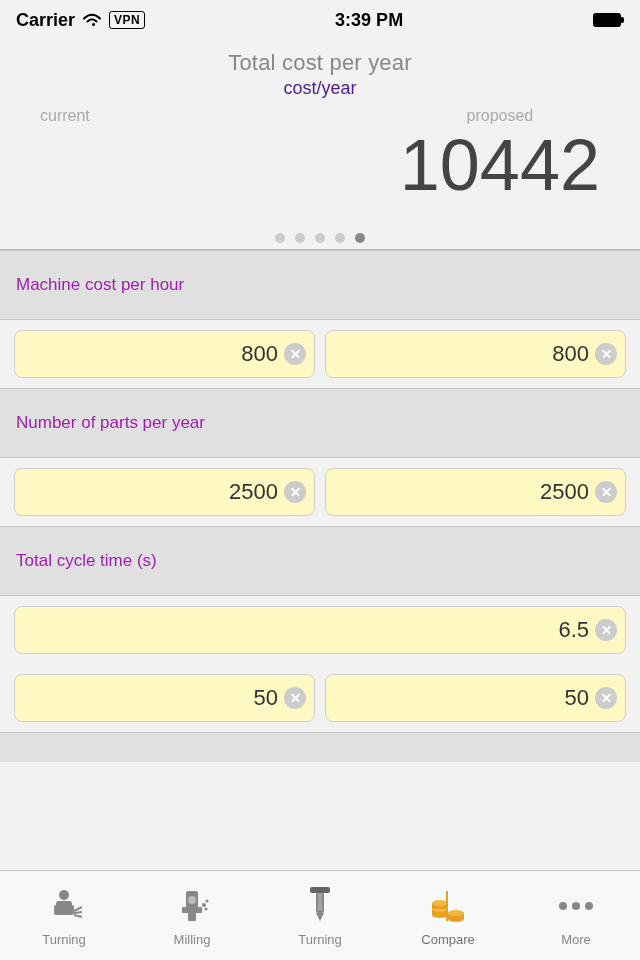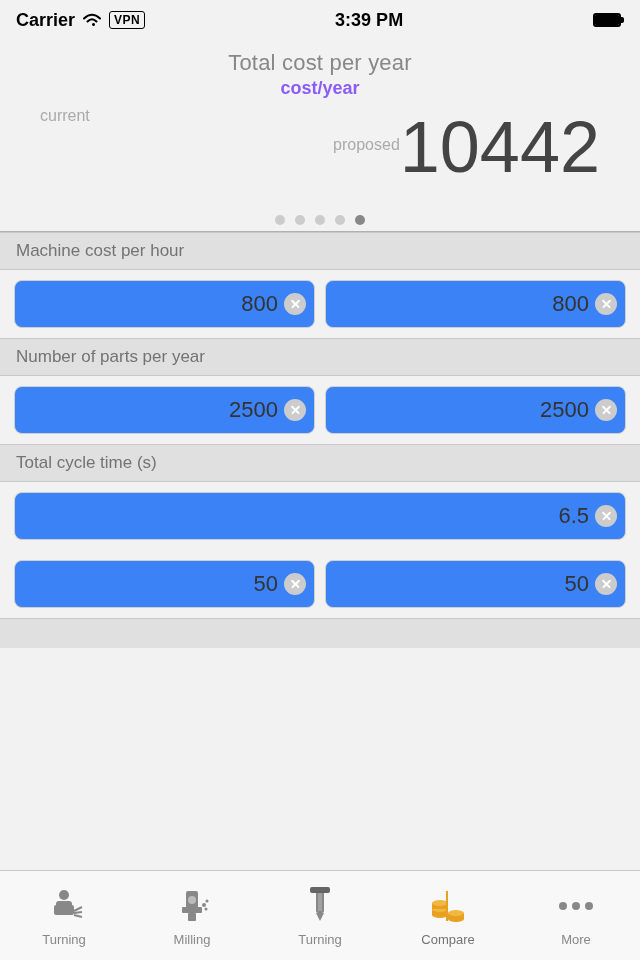--- a/index.html
+++ b/index.html
@@ -79,34 +79,34 @@
       padding: 10px 20px 18px;
     }
     .header-title {
       font-size: 22px;
       color: #888;
       font-weight: 300;
       letter-spacing: 0.2px;
     }
     .header-subtitle {
       font-size: 18px;
-      color: #8b5cf6;
-      font-weight: 700;
+      color: #4c1d95;
+      font-weight: 400;
       margin-top: 2px;
     }
     .values-row {
       display: flex;
       justify-content: space-between;
       align-items: flex-start;
       margin-top: 8px;
       padding: 0 20px;
     }
     .value-block {
       display: flex;
-      flex-direction: row;
+      flex-direction: column;
       align-items: center;
     }
     .value-label {
       font-size: 16px;
       color: #aaa;
       font-weight: 300;
     }
     .value-number {
       font-size: 72px;
       color: #444;
@@ -138,36 +138,36 @@
       background: #b0b0b0;
       margin: 0;
     }
 
     
     .form-section {
       background: #f2f2f2;
     }
     .section-label {
       background: #e0e0e0;
-      padding: 8px 16px;
+      padding: 24px 16px;
       font-size: 17px;
-      color: #737373;
+      color: #a21caf;
       font-weight: 400;
       border-top: 1px solid #c8c8c8;
       border-bottom: 1px solid #c8c8c8;
     }
     .input-row {
       display: flex;
       gap: 10px;
       padding: 10px 14px;
     }
     .input-wrap {
       flex: 1;
       position: relative;
-      background: #3b82f6;
+      background: #fef9c3;
       border: 1px solid #d0d0d0;
       border-radius: 8px;
       display: flex;
       align-items: center;
       justify-content: flex-end;
       padding: 10px 36px 10px 12px;
     }
     .input-value {
       font-size: 22px;
       color: #333;

